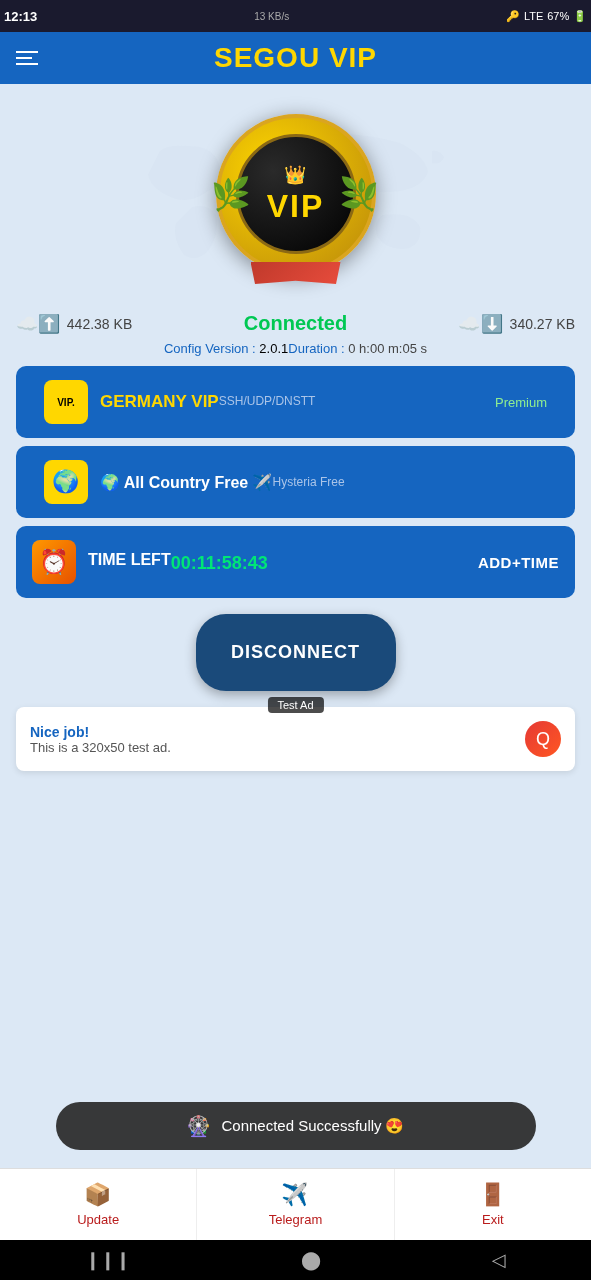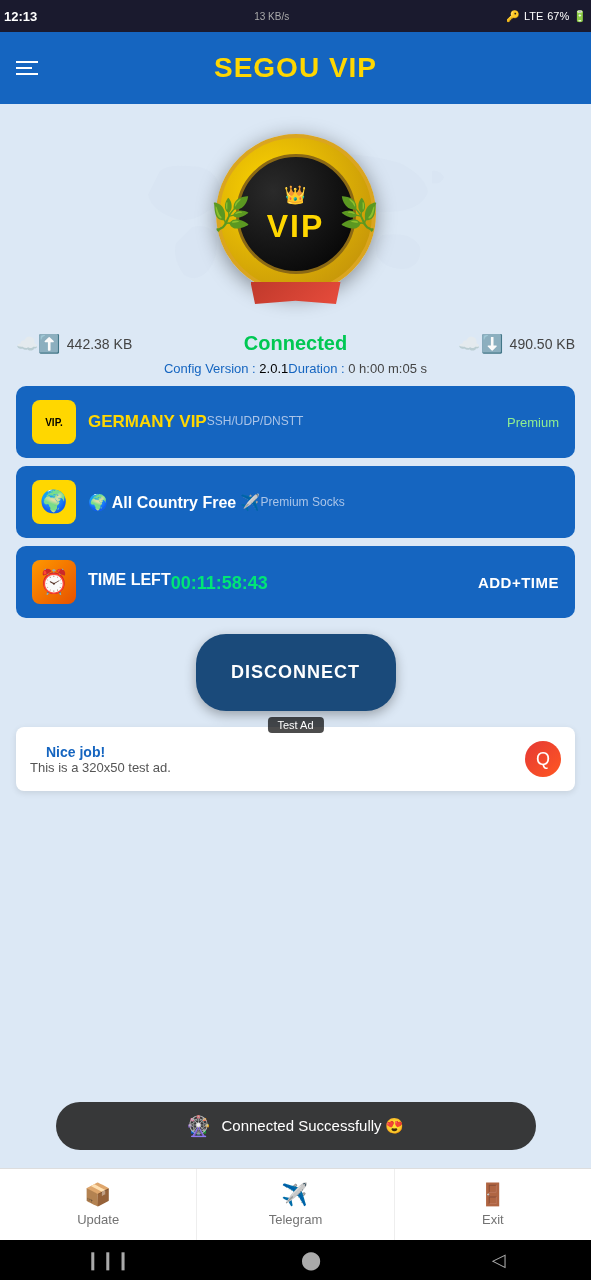--- a/index.html
+++ b/index.html
@@ -29,21 +29,21 @@
     .status-right { display: flex; align-items: center; gap: 4px; font-size: 11px; }
 
     
     .header {
       background: #1565c0;
       display: flex;
       align-items: center;
       justify-content: center;
       padding: 12px 16px;
       position: relative;
-      height: 72px;
+      height: 52px;
     }
     .header-menu {
       position: absolute;
       left: 16px;
       display: flex;
       flex-direction: column;
       gap: 4px;
       cursor: pointer;
     }
     .menu-line {
@@ -157,21 +157,21 @@
       padding: 2px 0 10px;
       font-size: 13px;
     }
     .config-duration { color: #444; }
     .config-label { color: #1565c0; font-weight: 500; }
 
     
     .server-card {
       background: #1565c0;
       border-radius: 10px;
-      padding: 14px 16px;
+      padding: 14px 28px;
       margin-bottom: 8px;
       display: flex;
       align-items: center;
       justify-content: space-between;
       cursor: pointer;
     }
     .server-card-left {
       display: flex;
       align-items: center;
       gap: 12px;
@@ -306,21 +306,20 @@
       background: rgba(0,0,0,0.7);
       color: white;
       font-size: 11px;
       padding: 2px 10px;
       border-radius: 4px;
     }
     .ad-nice {
       color: #1565c0;
       font-weight: bold;
       font-size: 14px;
-      margin-left: 16px;
     }
     .ad-text { color: #555; font-size: 13px; }
     .ad-icon {
       width: 36px;
       height: 36px;
       border-radius: 50%;
       background: linear-gradient(135deg, #e53935, #ff5722);
       display: flex;
       align-items: center;
       justify-content: center;
@@ -367,21 +366,21 @@
       flex-direction: column;
       align-items: center;
       justify-content: center;
       gap: 4px;
       cursor: pointer;
       border-right: 1px solid #eee;
       padding: 8px 0;
     }
     .nav-item:last-child { border-right: none; }
     .nav-icon { font-size: 22px; }
-    .nav-label { font-size: 13px; color: #737373; font-weight: 500; }
+    .nav-label { font-size: 13px; color: #b91c1c; font-weight: 500; }
 
     
     .android-nav {
       position: fixed;
       bottom: 0;
       left: 0;
       width: 591px;
       height: 40px;
       background: #000;
       display: flex;
@@ -460,21 +459,21 @@
   </div>
 
   <div class="stats-row">
     <div class="stat-upload">
       <span class="stat-icon">☁️⬆️</span>
       <span>442.38 KB</span>
     </div>
     <span class="connected-badge">Connected</span>
     <div class="stat-download">
       <span class="stat-icon">☁️⬇️</span>
-      <span>490.50 KB</span>
+      <span>340.27 KB</span>
     </div>
   </div>
 
   <div class="config-row">
     <span><span class="config-label">Config Version : </span><span>2.0.1</span></span>
     <span class="config-duration"><span style="color:#1565c0;font-weight:500;">Duration : </span><span>0 h:00 m:05 s</span></span>
   </div>
 
   <div class="server-card">
     <div class="server-card-left">
@@ -489,21 +488,21 @@
     <span class="premium-badge">Premium</span>
   </div>
 
   <div class="server-card server-card-2">
     <div class="server-card-left">
       <div class="server-icon-2">
         <span>🌍</span>
       </div>
       <div class="server-info">
         <span class="server-name">🌍 All Country Free ✈️</span>
-        <span class="server-protocol">Premium Socks</span>
+        <span class="server-protocol">Hysteria Free</span>
       </div>
     </div>
   </div>
 
   <div class="time-card">
     <div class="time-left-section">
       <div class="clock-icon">⏰</div>
       <div class="time-info">
         <span class="time-label">TIME LEFT</span>
         <span class="time-value">00:11:58:43</span>

